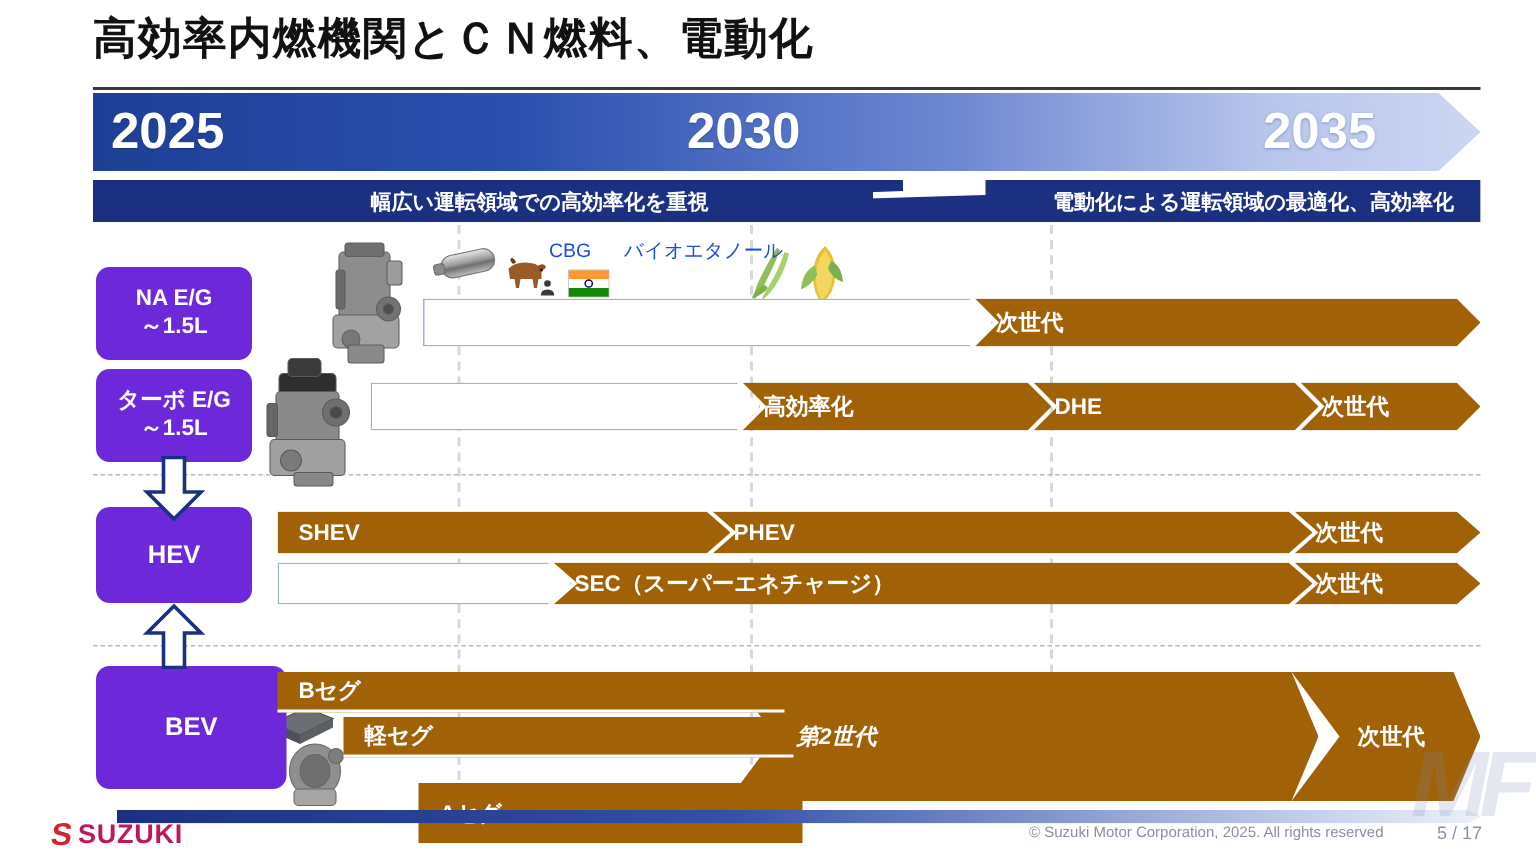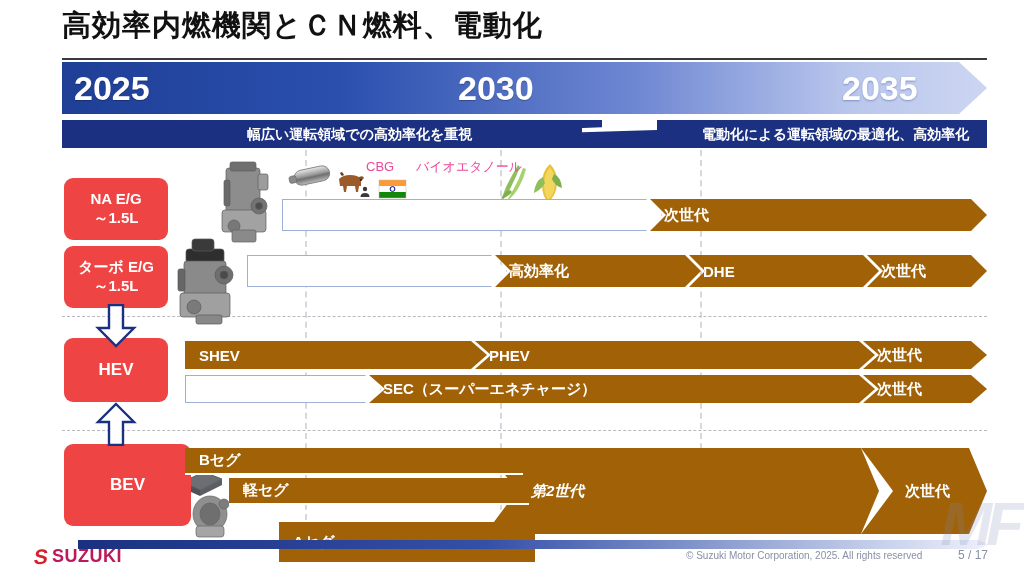--- a/index.html
+++ b/index.html
@@ -46,21 +46,21 @@
   .banner .btxt.r{left:640px;}
 
   
   .vline{position:absolute;top:150px;width:0;height:380px;
     border-left:2px dashed #d8d8dc;}
   .hdash{position:absolute;left:62px;width:925px;height:0;
     border-top:1px dashed #b9b9bf;}
 
   
   .cat{
-    position:absolute;background:#ef4444;border-radius:9px;color:#fff;
+    position:absolute;background:#6d28d9;border-radius:9px;color:#fff;
     display:flex;flex-direction:column;align-items:center;justify-content:center;
     font-weight:700;text-align:center;line-height:1.25;
   }
   .cat .l1,.cat .l2{display:block;}
   .cat-na   {left:64px;top:178px;width:104px;height:62px;font-size:15px;}
   .cat-turbo{left:64px;top:246px;width:104px;height:62px;font-size:15px;}
   .cat-hev  {left:64px;top:338px;width:104px;height:64px;font-size:17px;}
   .cat-bev  {left:64px;top:444px;width:127px;height:82px;font-size:17px;}
 
   
@@ -76,21 +76,21 @@
   .seg span{font-size:15px;font-weight:700;white-space:nowrap;}
   .seg.blue{background:#a16207;}
   .seg.blue span{color:#ffffff;padding-left:14px;}
   .seg.white{background:#ffffff;border:1px solid #9fb0d8;}
   .seg.white span{color:#1b3080;padding-left:14px;}
   
   .ch-start-flat-end-arrow{clip-path:polygon(0 0,calc(100% - 16px) 0,100% 50%,calc(100% - 16px) 100%,0 100%);}
   .ch-notch-end-arrow{clip-path:polygon(0 0,calc(100% - 16px) 0,100% 50%,calc(100% - 16px) 100%,0 100%,16px 50%);}
 
   
-  .iconlbl{position:absolute;font-size:12px;color:#ec4899;white-space:nowrap;}
+  .iconlbl{position:absolute;font-size:12px;color:#1d4ed8;white-space:nowrap;}
 
   
   .footer-rule{position:absolute;left:78px;top:540px;width:910px;height:9px;
     background:linear-gradient(90deg,#1b3080 0%,#3550a8 45%,#c6d0ec 88%,#eef1fa 100%);
     clip-path:polygon(0 0,calc(100% - 10px) 0,100% 50%,calc(100% - 10px) 100%,0 100%);}
   .logo{position:absolute;left:34px;top:546px;display:flex;align-items:center;gap:4px;}
   .logo .mark{font-size:21px;font-weight:700;color:#d4232c;line-height:1;transform:skewX(-8deg);}
   .logo .word{font-size:18px;font-weight:700;color:#be185d;letter-spacing:.5px;}
   .copy{position:absolute;left:686px;top:550px;font-size:10px;color:#8a8fa4;white-space:nowrap;}
   .pageno{position:absolute;left:958px;top:548px;font-size:12px;color:#8a8fa4;white-space:nowrap;}

